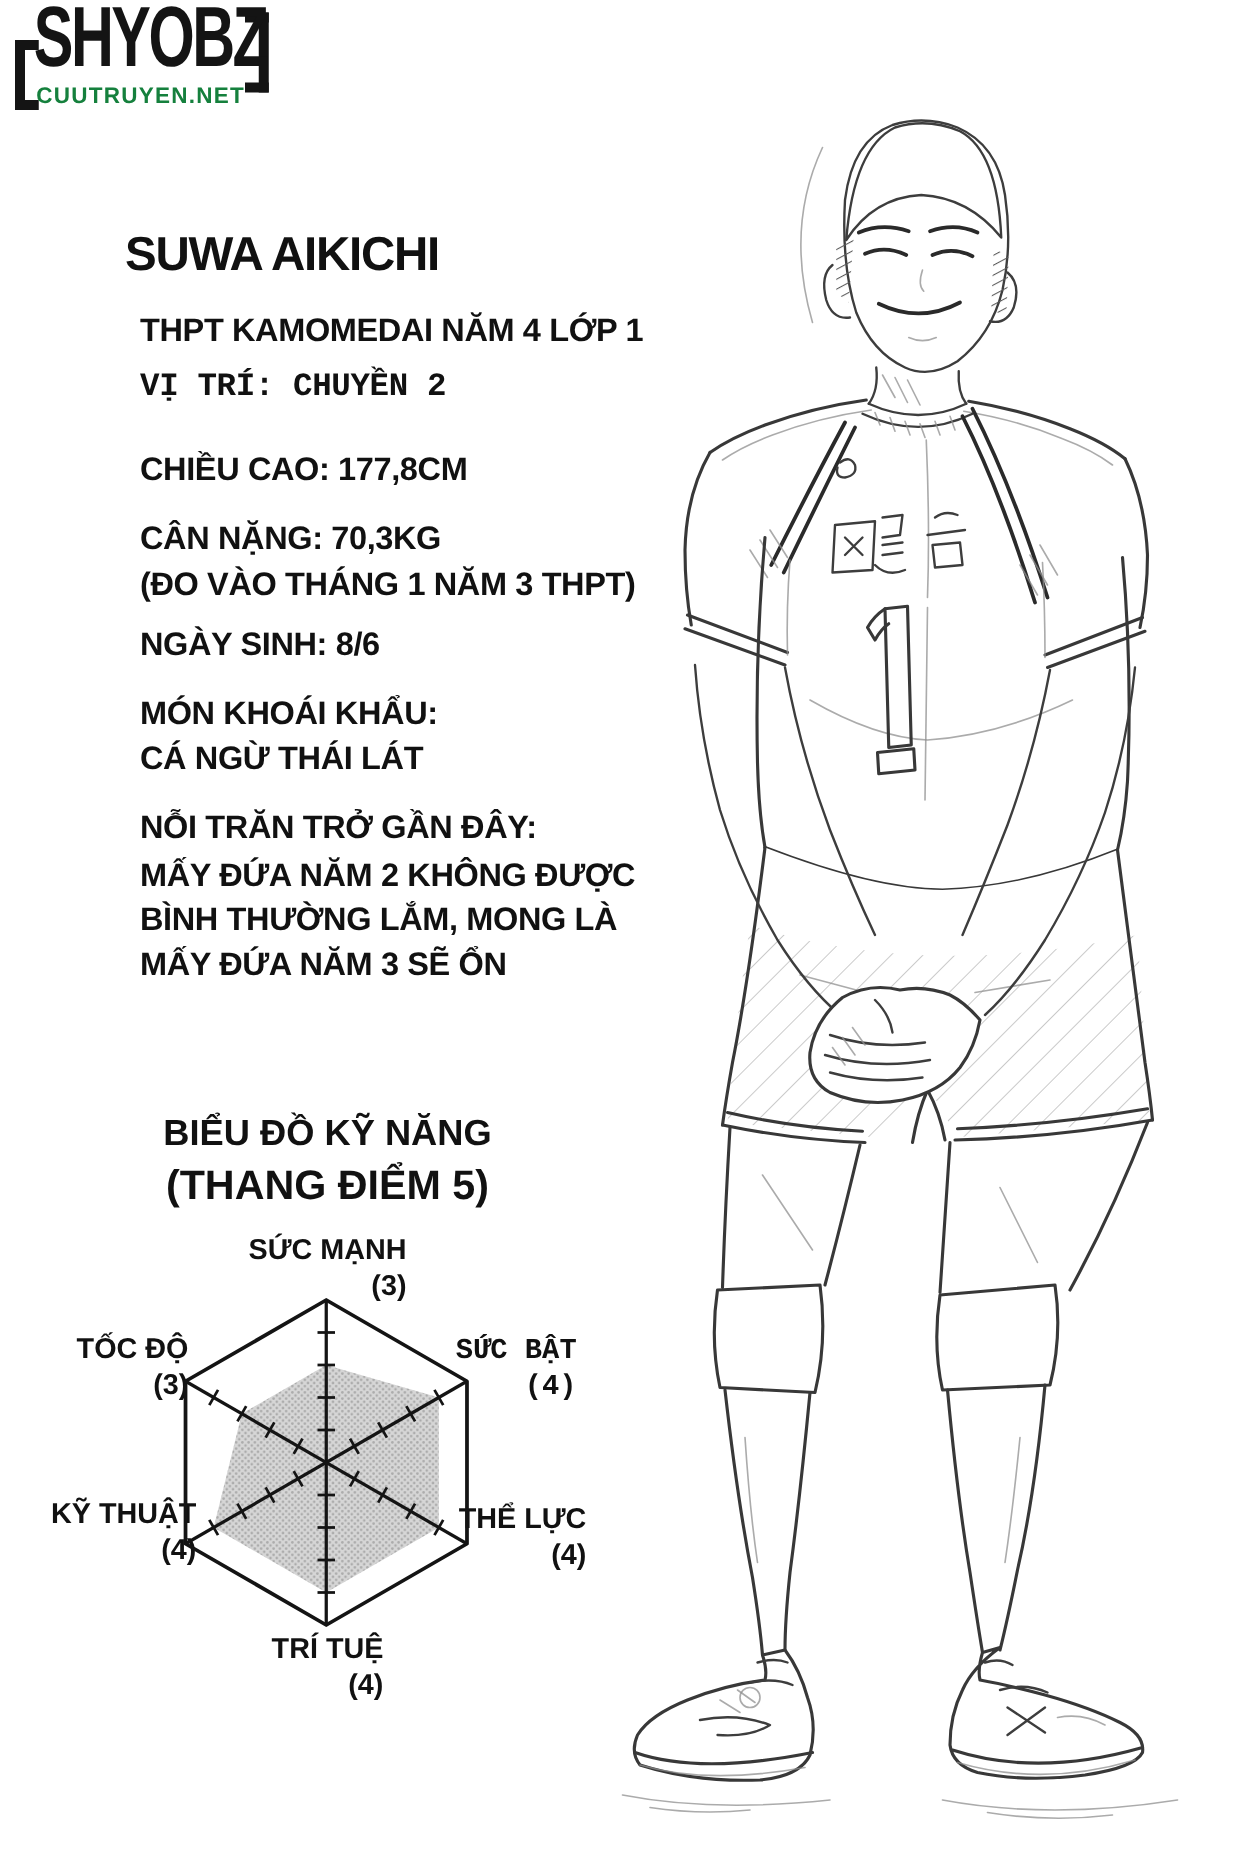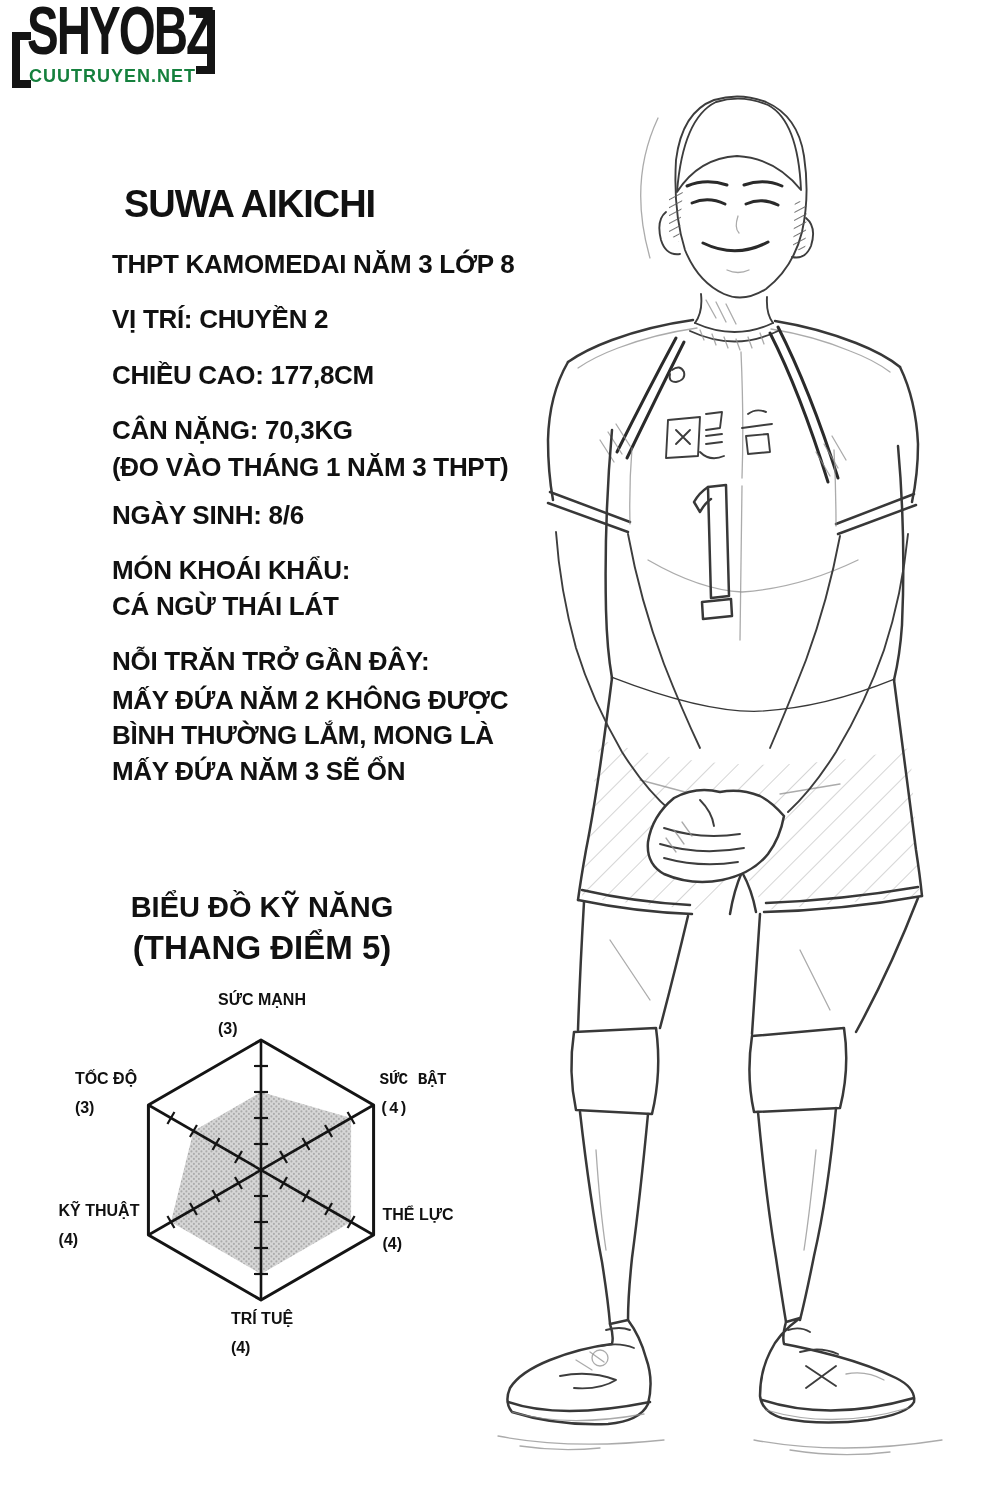--- a/index.html
+++ b/index.html
@@ -8,33 +8,33 @@
   
   .logo{position:absolute;left:10px;top:8px;width:205px;height:82px;}
   .bracket{position:absolute;box-sizing:border-box;}
   .bracket.bl{left:2px;top:24px;width:19px;height:56px;border:8px solid #141414;border-right:none;}
   .bracket.br{right:0;top:2px;width:19px;height:64px;border:8px solid #141414;border-left:none;}
   .logo-title{position:absolute;left:17px;top:-12px;font-size:72px;font-weight:700;letter-spacing:-3px;
               color:#141414;transform:scale(0.66,0.95);transform-origin:left top;line-height:1;white-space:nowrap;}
   .logo-sub{position:absolute;left:19px;top:58px;font-size:18px;font-weight:700;letter-spacing:1px;
             color:#15803d;white-space:nowrap;}
   
-  .name{position:absolute;left:124px;top:183px;font-size:38px;font-weight:700;letter-spacing:-1px;white-space:nowrap;}
+  .name{position:absolute;left:100px;top:183px;font-size:38px;font-weight:700;letter-spacing:-1px;white-space:nowrap;}
   .line{position:absolute;left:112px;font-size:26px;font-weight:700;letter-spacing:-0.3px;white-space:nowrap;}
-  .l-school{top:249px;} .l-position{top:304px;} .l-height{top:360px;}
+  .l-school{top:249px;} .l-position{top:294px;font-family:Liberation Mono, monospace;} .l-height{top:360px;}
   .l-weight{top:415px;} .l-weightnote{top:452px;text-align:center;} .l-birthday{top:500px;text-align:center;}
   .l-foodlabel{top:555px;} .l-food{top:591px;}
   .l-concern{top:646px;} .l-c1{top:685px;} .l-c2{top:720px;} .l-c3{top:756px;}
   
   .chart-title{position:absolute;left:262px;top:891px;transform:translateX(-50%);
                font-size:29px;font-weight:700;white-space:nowrap;}
   .chart-subtitle{position:absolute;left:262px;top:929px;transform:translateX(-50%);
                   font-size:33px;font-weight:700;white-space:nowrap;}
-  .axis-lbl{position:absolute;transform:translateX(-50%);text-align:left;font-weight:700;
-            font-size:16px;line-height:29px;white-space:nowrap;}
+  .axis-lbl{position:absolute;transform:translateX(-50%);text-align:right;font-weight:700;
+            font-size:23px;line-height:29px;white-space:nowrap;}
   .lbl-strength{left:262px;top:985px;}
   .lbl-jump{left:413px;top:1066px;font-family:Liberation Mono, monospace;}
   .lbl-stamina{left:418px;top:1200px;}
   .lbl-intelligence{left:262px;top:1304px;}
   .lbl-technique{left:99px;top:1196px;}
   .lbl-speed{left:106px;top:1064px;}
   
   svg.overlay{position:absolute;left:0;top:0;width:1000px;height:1500px;pointer-events:none;}
   .s{stroke:#3d3d3d;stroke-width:1.9;fill:none;stroke-linecap:round;stroke-linejoin:round;}
   .s2{stroke:#383838;stroke-width:2.5;fill:none;stroke-linecap:round;stroke-linejoin:round;}
@@ -48,21 +48,21 @@
 <div class="page">
 
   <div class="logo">
     <div class="bracket bl"></div>
     <div class="bracket br"></div>
     <div class="logo-title">SHYOBZ</div>
     <div class="logo-sub">CUUTRUYEN.NET</div>
   </div>
 
   <div class="name">SUWA AIKICHI</div>
-  <div class="line l-school">THPT KAMOMEDAI NĂM 3 LỚP 8</div>
+  <div class="line l-school">THPT KAMOMEDAI NĂM 4 LỚP 1</div>
   <div class="line l-position">VỊ TRÍ: CHUYỀN 2</div>
   <div class="line l-height">CHIỀU CAO: 177,8CM</div>
   <div class="line l-weight">CÂN NẶNG: 70,3KG</div>
   <div class="line l-weightnote">(ĐO VÀO THÁNG 1 NĂM 3 THPT)</div>
   <div class="line l-birthday">NGÀY SINH: 8/6</div>
   <div class="line l-foodlabel">MÓN KHOÁI KHẨU:</div>
   <div class="line l-food">CÁ NGỪ THÁI LÁT</div>
   <div class="line l-concern">NỖI TRĂN TRỞ GẦN ĐÂY:</div>
   <div class="line l-c1">MẤY ĐỨA NĂM 2 KHÔNG ĐƯỢC</div>
   <div class="line l-c2">BÌNH THƯỜNG LẮM, MONG LÀ</div>

